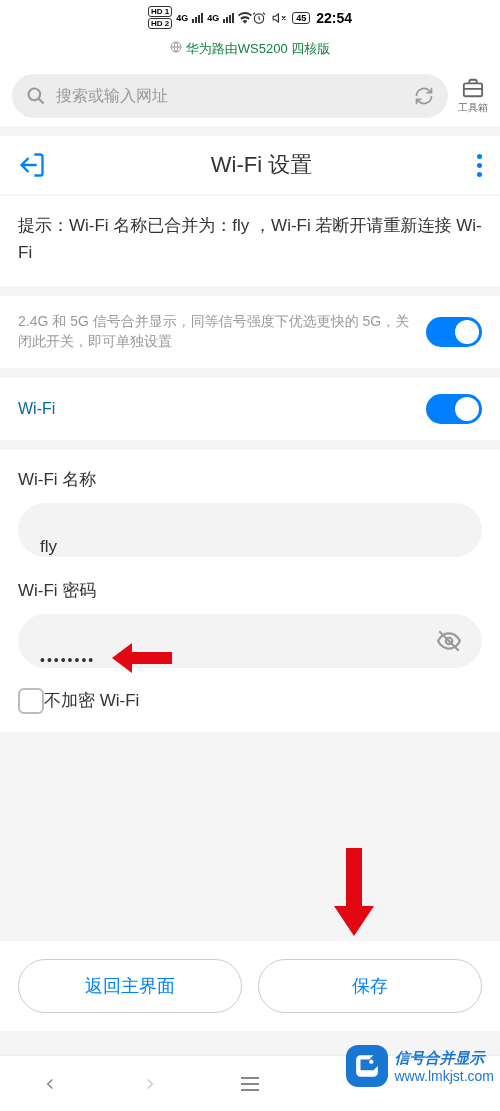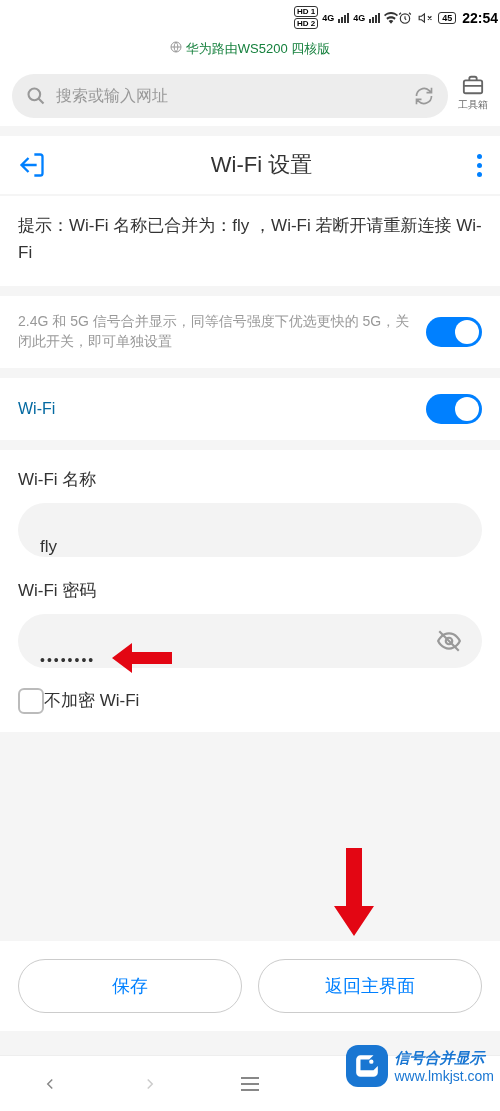--- a/index.html
+++ b/index.html
@@ -1,34 +1,34 @@
 <!DOCTYPE html>
 <html><head>
   <meta charset="utf-8">
   <style>
     * { margin: 0; padding: 0; box-sizing: border-box; }
     body { font-family: -apple-system, sans-serif; width: 500px; height: 1111px; background: #f5f5f5; position: relative; overflow: hidden; }
     
-    .status-bar { height: 35px; background: #fff; display: flex; justify-content: flex-end; align-items: center; padding: 0 2px; font-size: 12px; font-weight: 600; }
+    .status-bar { height: 35px; background: #fff; display: flex; justify-content: center; align-items: center; padding: 0 16px; font-size: 12px; font-weight: 600; }
     .status-left { display: flex; align-items: center; gap: 4px; }
     .status-right { display: flex; align-items: center; gap: 6px; }
     .hd-badge { border: 1px solid #333; border-radius: 3px; padding: 0 2px; font-size: 8px; font-weight: bold; }
     .hd-stack { display: flex; flex-direction: column; gap: 1px; }
     .signal-bars { display: inline-flex; align-items: flex-end; gap: 1px; }
     .signal-bars span { width: 2px; background: #333; }
     .signal-bars span:nth-child(1) { height: 4px; }
     .signal-bars span:nth-child(2) { height: 6px; }
     .signal-bars span:nth-child(3) { height: 8px; }
     .signal-bars span:nth-child(4) { height: 10px; }
     .battery-box { border: 1px solid #333; border-radius: 3px; padding: 0 3px; font-size: 9px; position: relative; }
     
     .url-bar { background: #fff; padding: 5px 12px 8px; text-align: center; font-size: 13px; color: #15803d; }
     .url-globe { display: inline-block; margin-right: 4px; }
     
-    .browser-bar { background: #fff; display: flex; padding: 8px 12px; gap: 10px; }
+    .browser-bar { background: #fff; display: flex; align-items: center; padding: 8px 12px; gap: 10px; }
     .search-box { flex: 1; background: #ededed; border-radius: 22px; height: 44px; display: flex; align-items: center; padding: 0 14px; color: #999; font-size: 16px; gap: 10px; }
     .search-refresh { margin-left: auto; color: #999; }
     .toolbox { display: flex; flex-direction: column; align-items: center; font-size: 10px; color: #666; gap: 2px; }
     
     .app-header { background: #fff; margin-top: 10px; display: flex; align-items: center; justify-content: space-between; padding: 14px 18px; }
     .app-title { font-size: 22px; font-weight: 500; color: #333; }
     .exit-icon { color: #0080ff; }
     .menu-dots { display: flex; flex-direction: column; gap: 4px; }
     .menu-dots span { width: 5px; height: 5px; border-radius: 50%; background: #0080ff; }
     
@@ -189,24 +189,24 @@
 
 <svg class="arrow-red arrow1" width="60" height="36" viewBox="0 0 60 36">
     <path fill="#e30613" d="M0 18L20 3v9h40v12H20v9z"></path>
   </svg>
 <svg class="arrow-red arrow2" width="44" height="88" viewBox="0 0 44 88">
     <path fill="#e30613" d="M22 88L2 58h12V0h16v58h12z"></path>
   </svg>
 
 <div class="button-row">
   <div class="action-btn">
+      <span>返回主界面</span>
+    </div>
+  <div class="action-btn">
       <span>保存</span>
-    </div>
-  <div class="action-btn">
-      <span>返回主界面</span>
     </div>
 </div>
 
 <div class="bottom-nav">
   <svg class="nav-icon" width="18" height="18" viewBox="0 0 24 24" fill="none" stroke="#888" stroke-width="2">
       <path d="M15 18l-6-6 6-6"></path>
     </svg>
   <svg class="nav-icon" width="18" height="18" viewBox="0 0 24 24" fill="none" stroke="#ccc" stroke-width="2">
       <path d="M9 18l6-6-6-6"></path>
     </svg>

